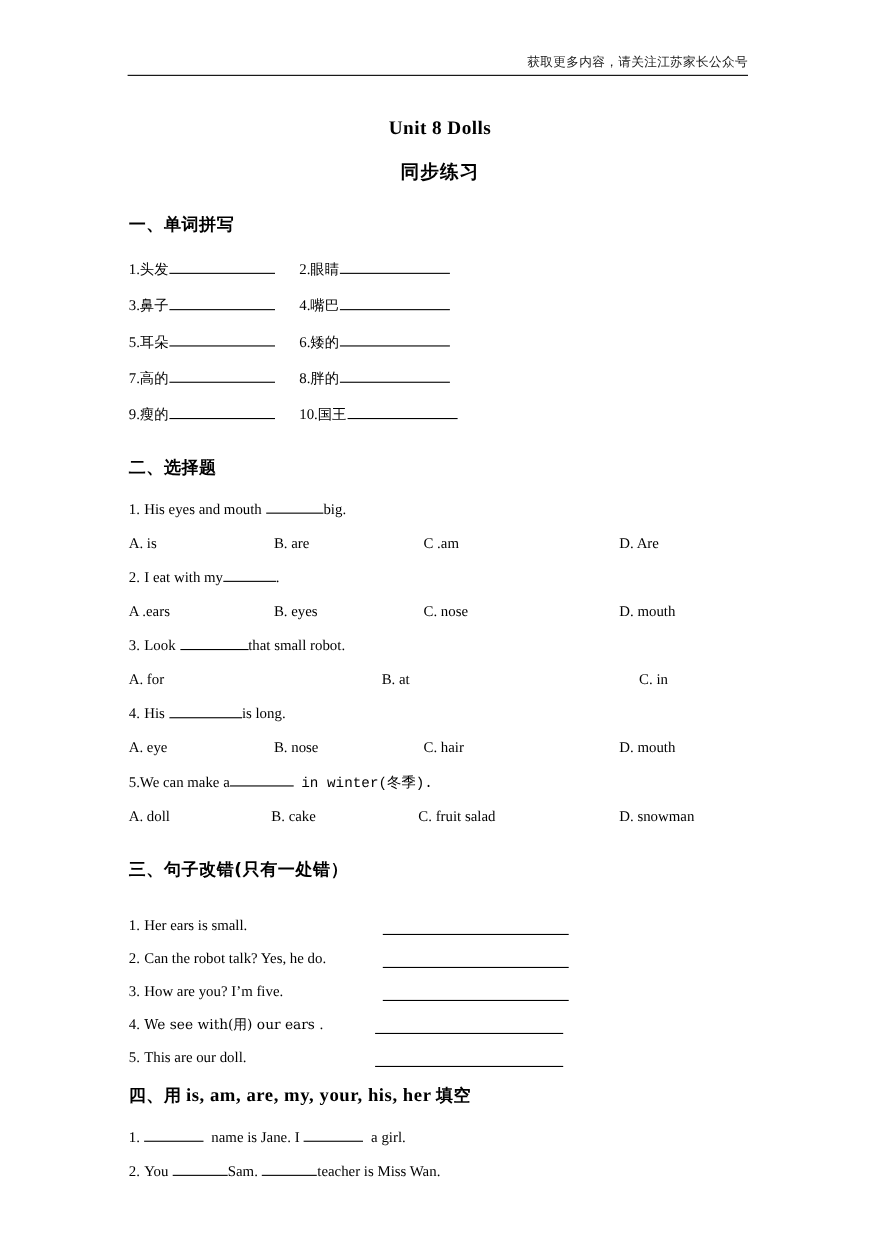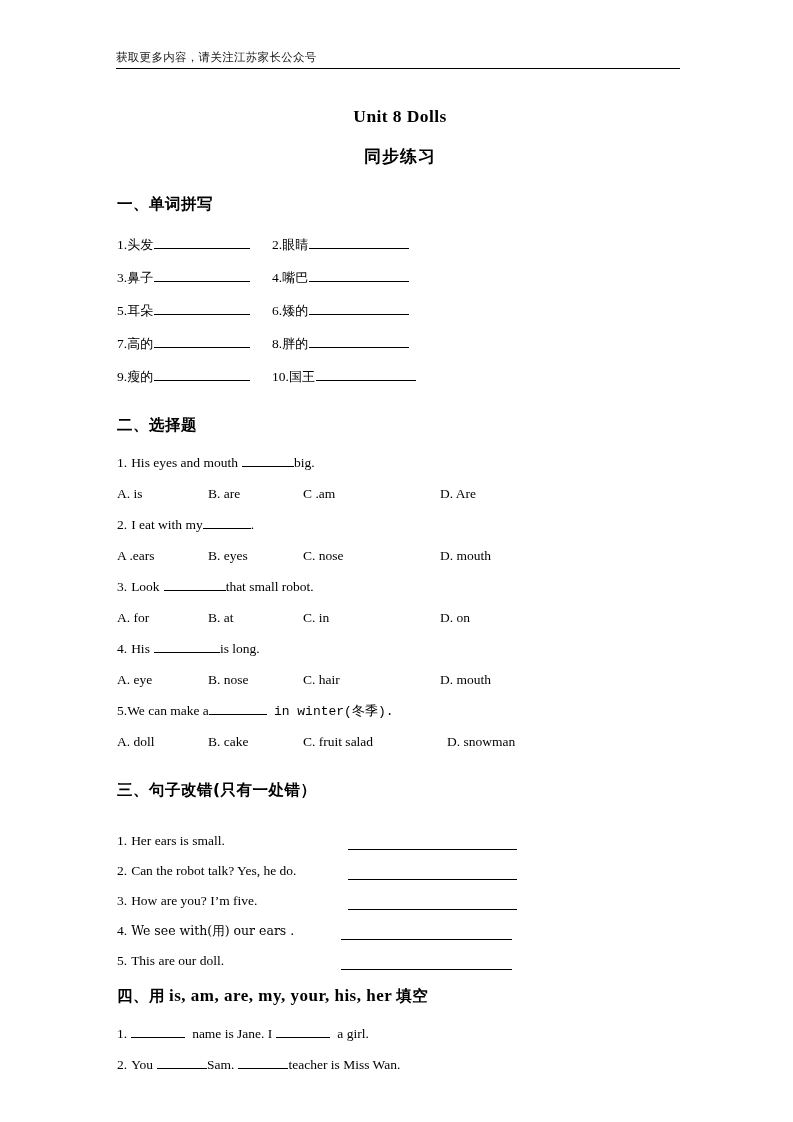--- a/index.html
+++ b/index.html
@@ -25,20 +25,21 @@
   }
 
   
   .header {
     position: absolute;
     left: 116px;
     top: 50px;
     width: 564px;
   }
   .header-text {
+    text-align: right;
     font-family: Liberation Mono, monospace;
     font-size: 11.5px;
     letter-spacing: 0.3px;
     color: #1a1a1a;
     line-height: 15px;
     white-space: nowrap;
   }
   .header-rule {
     margin-top: 3px;
     border-bottom: 1.3px solid #000;
@@ -146,20 +147,21 @@
   .gap-w66 { width: 66px; }
   .gap-w58 { width: 58px; }
 
   .mc-options {
     display: flex;
     font-size: 13.5px;
     line-height: 18px;
     height: 31px;
     white-space: nowrap;
     font-family: "Liberation Serif", "DejaVu Serif", serif;
+    justify-content: space-between;
   }
   .opt-a { width: 91px; }
   .opt-b { width: 95px; }
   .opt-c { width: 102px; }
   .opt-c-wide { width: 109px; }
   .opt-d { width: 120px; margin-left: 35px; }
 
   
   .corr { margin-top: 19px; }
   .corr-row {
@@ -338,21 +340,20 @@
           <span class="sp"></span>
           <span>Look</span>
           <span class="sp"></span>
           <span class="gap gap-w62"></span>
           <span>that small robot.</span>
       </div>
       <div class="mc-options">
         <div class="opt-a">A. for</div>
         <div class="opt-b">B. at</div>
         <div class="opt-c">C. in</div>
-        <div class="opt-d">D. on</div>
       </div>
 
       <div class="mc-stem">
         <span>4.</span>
           <span class="sp"></span>
           <span>His</span>
           <span class="sp"></span>
           <span class="gap gap-w66"></span>
           <span>is long.</span>
       </div>

